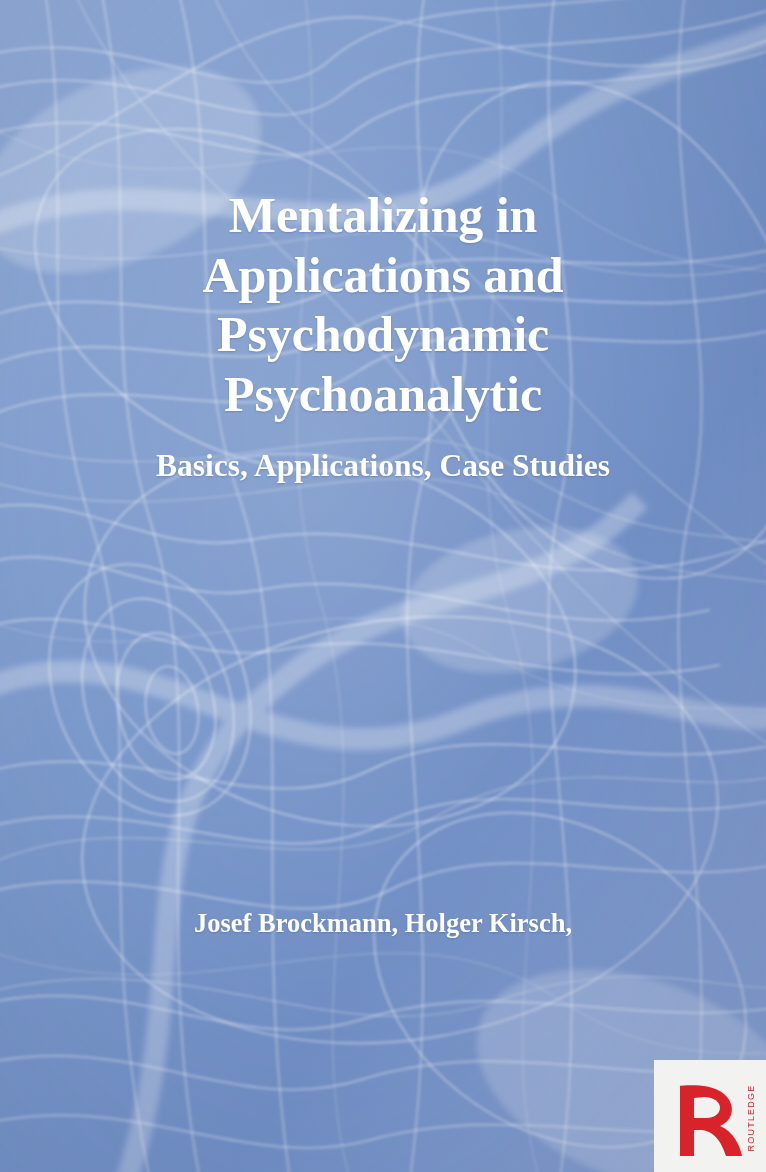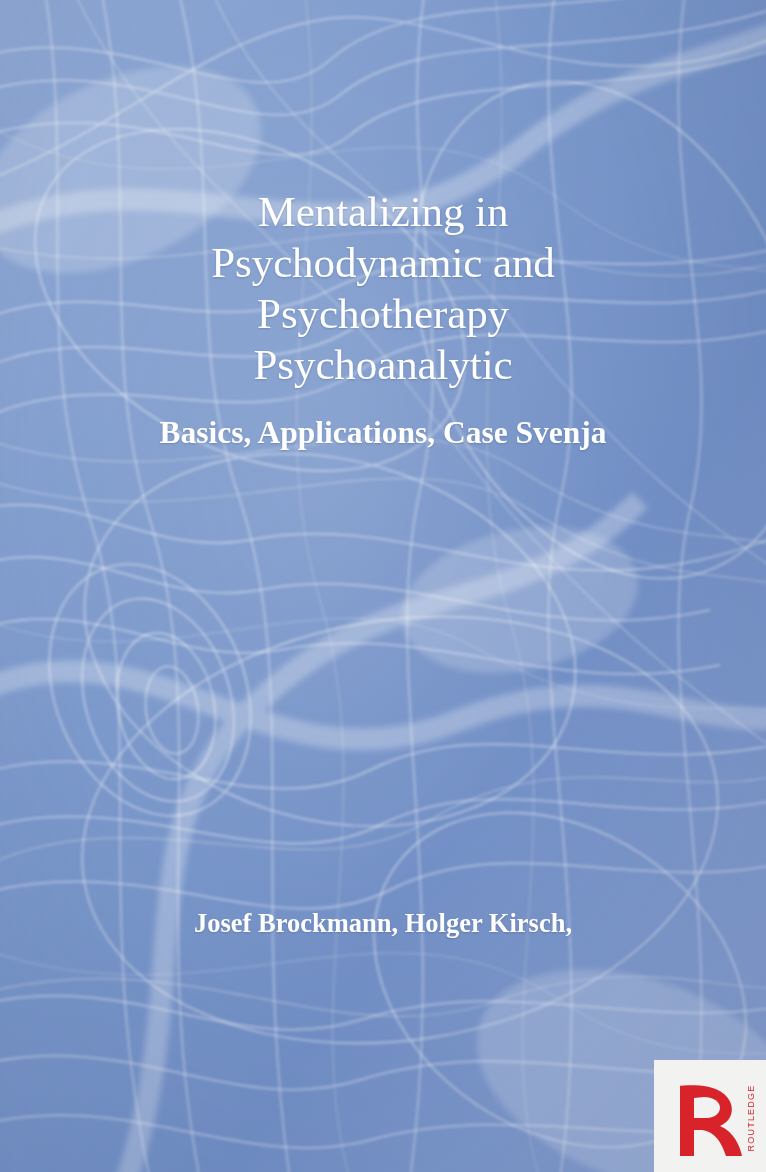--- a/index.html
+++ b/index.html
@@ -34,23 +34,23 @@
     position: absolute;
     left: 0;
     right: 0;
     top: 186px;
     text-align: center;
     padding: 0 58px;
     box-sizing: border-box;
   }
   .title {
     color: #ffffff;
-    font-size: 43px;
+    font-size: 50px;
     line-height: 1.19;
-    font-weight: 400;
+    font-weight: 700;
     letter-spacing: -0.1px;
     margin: 0;
     text-shadow: 0 1px 2px rgba(40,60,105,0.25);
   }
   .subtitle {
     color: #ffffff;
     font-size: 31.5px;
     line-height: 1.25;
     font-weight: 700;
     margin: 22px 0 0 0;
@@ -172,25 +172,25 @@
       <ellipse cx="640" cy="1080" rx="170" ry="100" transform="rotate(20 640 1080)"></ellipse>
       <ellipse cx="520" cy="600" rx="120" ry="70" transform="rotate(-12 520 600)"></ellipse>
     </g>
   </svg>
 
   <div class="cover-vignette"></div>
 
   <div class="title-block">
     <h1 class="title">
       <span>Mentalizing in</span><br>
-      <span>Psychodynamic and</span><br>
-      <span>Psychotherapy</span><br>
+      <span>Applications and</span><br>
+      <span>Psychodynamic</span><br>
       <span>Psychoanalytic</span>
     </h1>
-    <p class="subtitle">Basics, Applications, Case Svenja</p>
+    <p class="subtitle">Basics, Applications, Case Studies</p>
   </div>
 
   <div class="authors">
     <span>Josef Brockmann, Holger Kirsch,</span>
   </div>
 
   <div class="logo">
     <svg width="112" height="112" viewBox="0 0 112 112">
       <rect x="0" y="0" width="112" height="112" fill="#f2f2f0"></rect>
       <g fill="#d8232a">

